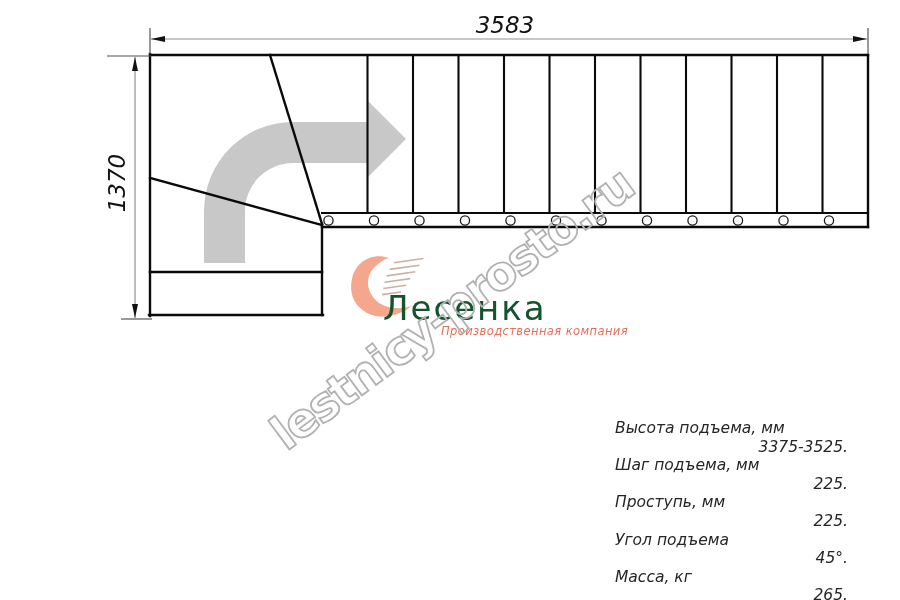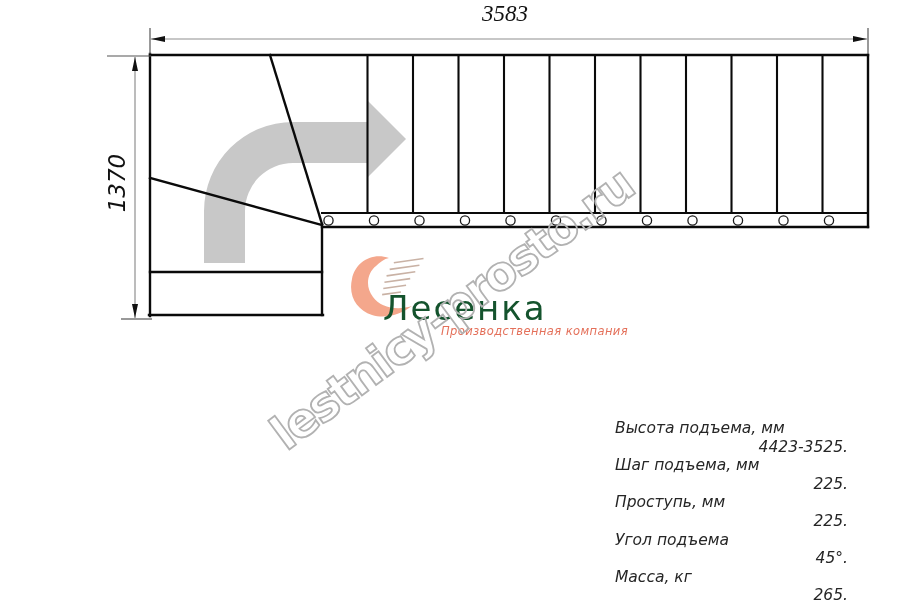--- a/index.html
+++ b/index.html
@@ -5,21 +5,21 @@
   html,body{margin:0;padding:0;background:#fff;}
   .canvas{
     position:relative;width:900px;height:600px;background:#ffffff;overflow:hidden;
     font-family:"DejaVu Sans", sans-serif;
   }
   .canvas svg{position:absolute;left:0;top:0;}
   .dim{
     position:absolute;font-style:italic;font-size:23px;color:#111;
     text-align:center;white-space:nowrap;z-index:2;
   }
-  .dim-top{left:455px;top:1px;width:100px;font-family:Liberation Serif, serif;}
+  .dim-top{left:455px;top:12px;width:100px;}
   .dim-left{left:66px;top:170px;width:102px;transform:rotate(-90deg);}
   .logo-name{
     position:absolute;left:383px;top:288px;font-size:34px;letter-spacing:2px;
     z-index:2;white-space:nowrap;
   }
   .logo-tagline{
     position:absolute;left:401px;top:324px;font-size:11.5px;font-style:italic;
     letter-spacing:0.4px;z-index:2;white-space:nowrap;
   }
   .watermark{
@@ -122,21 +122,21 @@
   <div class="dim dim-left">1370</div>
 
   <div class="logo-name" style="color: #14532d;">Лесенка</div>
   <div class="logo-tagline" style="color: rgb(228, 112, 90); margin-left: 40px;">Производственная компания</div>
 
   <div class="watermark" style="-webkit-text-stroke: 1.8px rgb(178, 178, 178);">lestnicy-prosto.ru</div>
 
   <div class="specs">
       <div class="spec-row">
         <span class="spec-label">Высота подъема, мм</span>
-        <span class="spec-value">4423-3525.</span>
+        <span class="spec-value">3375-3525.</span>
       </div>
       <div class="spec-row">
         <span class="spec-label">Шаг подъема, мм</span>
         <span class="spec-value">225.</span>
       </div>
       <div class="spec-row">
         <span class="spec-label">Проступь, мм</span>
         <span class="spec-value">225.</span>
       </div>
       <div class="spec-row">

